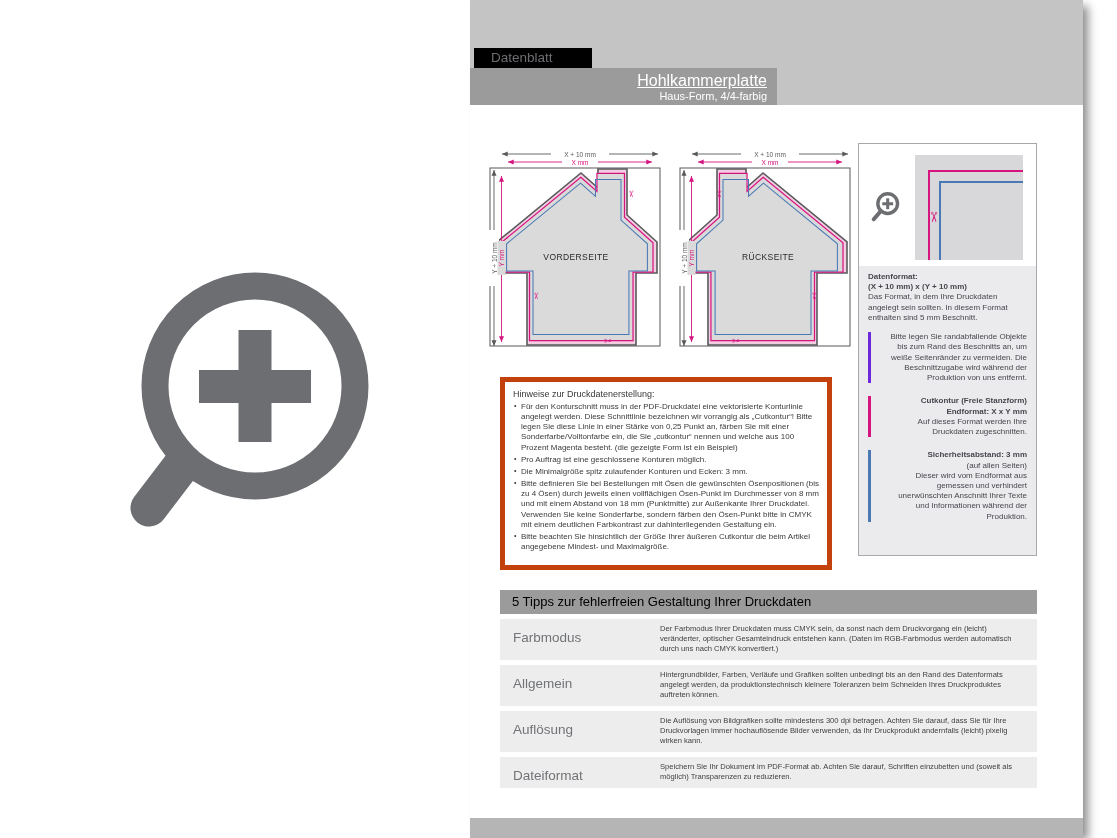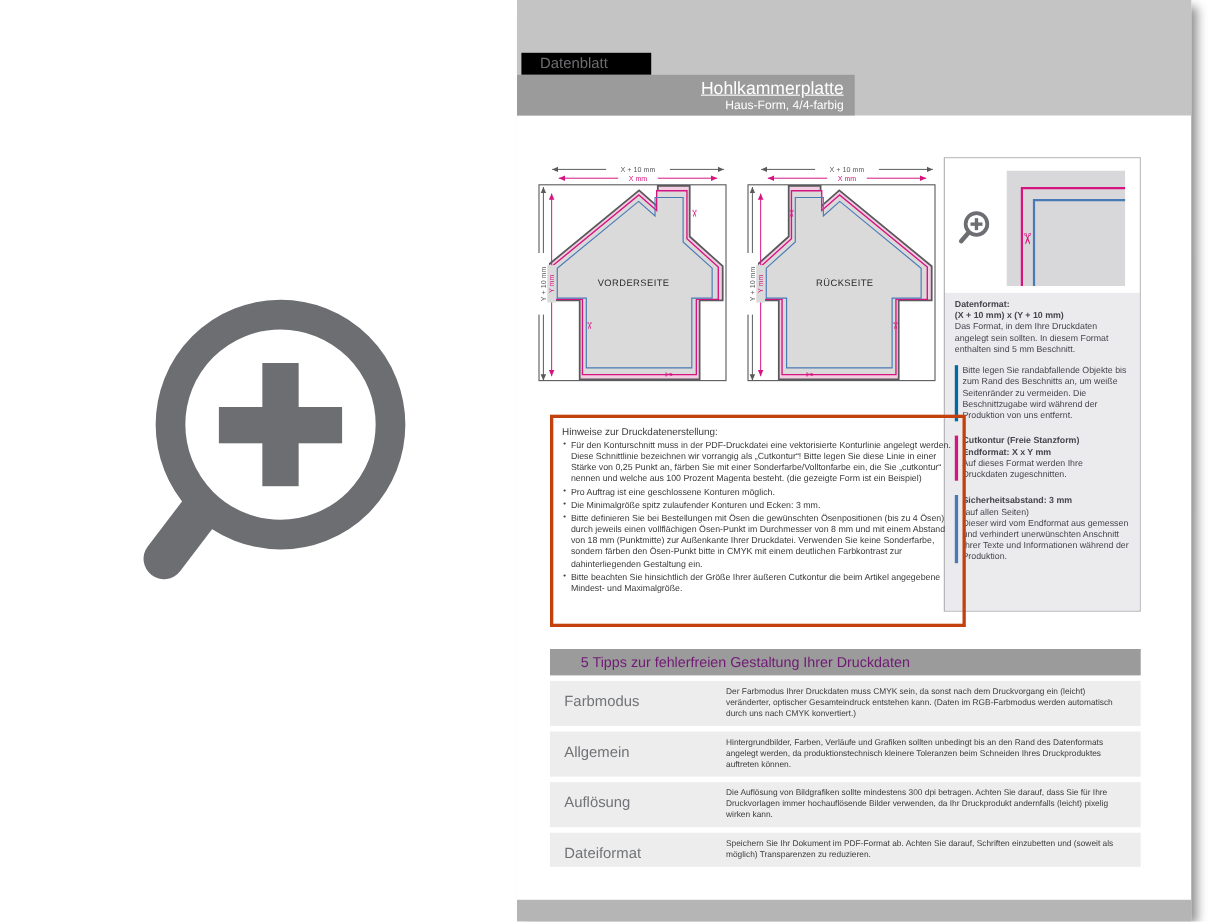--- a/index.html
+++ b/index.html
@@ -34,34 +34,34 @@
   .info-top{position:relative;height:122px;background:#fff;}
   .corner-graphic{position:absolute;left:56px;top:11px;}
   .small-zoom{position:absolute;left:10px;top:46px;}
   .info-text{background:#ebebee;height:289px;padding:6px 9px 0 9px;box-sizing:border-box;
              color:#3f3f46;}
   .info-text p{margin:0;font-size:8px;line-height:1.28;color:#46464d;}
   .h-dark{color:#3c3c50;font-weight:bold;font-size:11.5px;margin:0;line-height:1.2;}
   .h-mag{color:#cc1479;font-weight:bold;font-size:11px;margin:0;line-height:1.25;}
   .h-blue{color:#4a7ab5;font-weight:bold;font-size:11px;margin:0;line-height:1.2;}
   .sub-blue{color:#4a7ab5;font-size:8px;margin:0;line-height:1.2;}
-  .bar-sec{border-left:3px solid #0369a1;padding-left:4px;margin-top:9px;}
+  .bar-sec{border-left:3px solid #6d28d9;padding-left:16px;margin-top:9px;text-align:right;}
   .bar-sec.mag{border-left-color:#d6147f;margin-top:13px;}
   .bar-sec.blue{border-left-color:#4a7ab5;margin-top:13px;}
   
-  .hinweise{position:absolute;left:30px;top:377px;width:378px;height:193px;border:3px solid #c2410c;
+  .hinweise{position:absolute;left:30px;top:377px;width:332px;height:193px;border:5px solid #c2410c;
             box-sizing:border-box;padding:7px 8px;color:#3a3a3a;}
   .hinweise .ttl{font-size:9px;margin:0 0 3px 0;}
   .hinweise ul{margin:0;padding:0;list-style:none;}
   .hinweise li{position:relative;padding-left:8px;font-size:8px;line-height:1.27;margin-bottom:2px;}
   .hinweise li::before{content:"•";position:absolute;left:1px;top:0;font-size:7px;color:#3a3a3a;}
   
   .tips{position:absolute;left:30px;top:590px;width:537px;}
-  .tips-header{background:#9b9b9b;color:#701a75;font-size:13px;height:24px;line-height:24px;
-               padding-left:28px;}
+  .tips-header{background:#9b9b9b;color:#000000;font-size:13px;height:24px;line-height:24px;
+               padding-left:12px;}
   .tip-row{display:flex;margin-top:5px;background:#ededee;}
   .tip-label{width:158px;min-width:158px;font-size:13.5px;color:#717376;
              padding:11px 0 0 13px;box-sizing:border-box;}
   .tip-text{flex:1;font-size:7.6px;line-height:1.32;color:#3e3e3e;padding:5px 10px 6px 2px;}
 </style>
 </head>
 <body>
 
 <div class="canvas">
 

